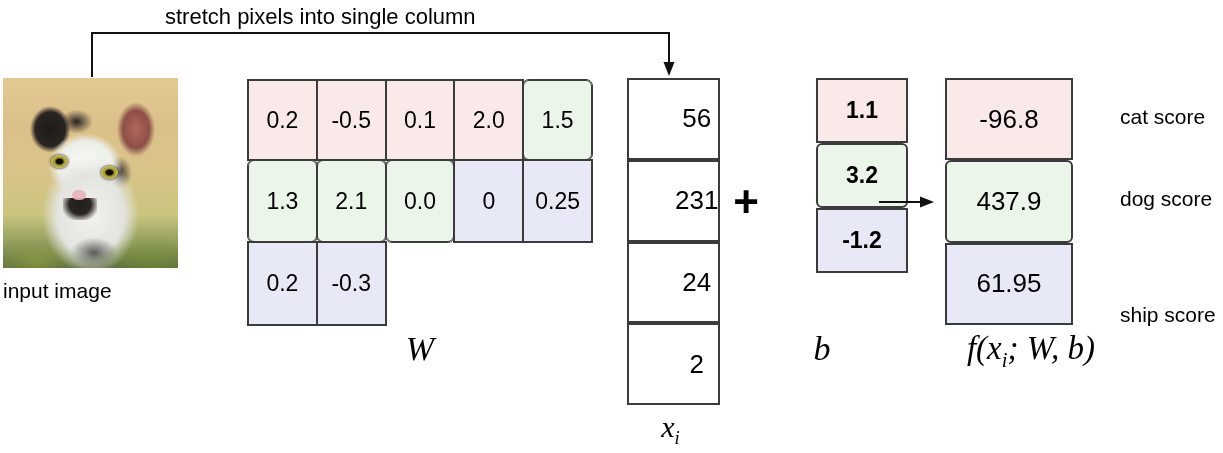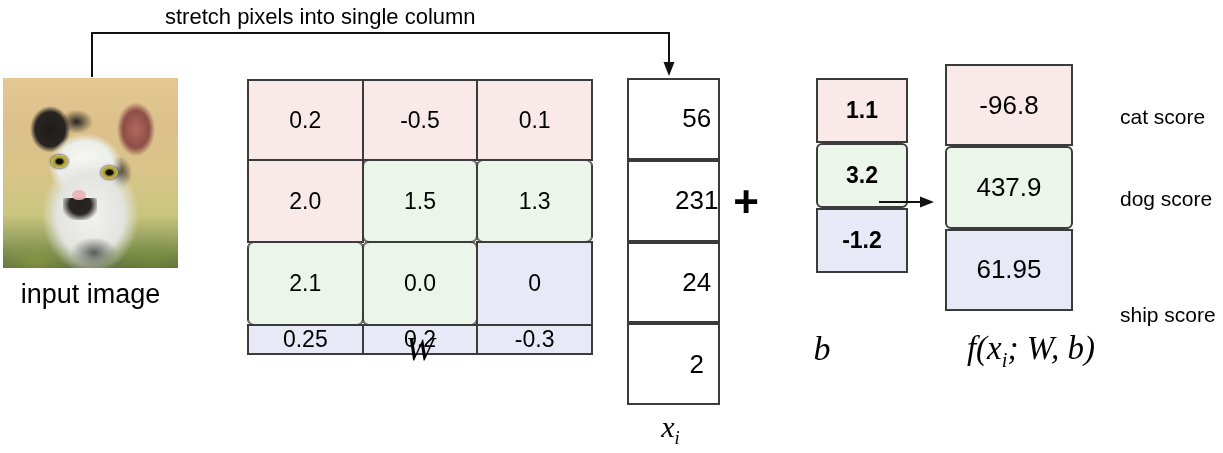--- a/index.html
+++ b/index.html
@@ -30,37 +30,37 @@
   }
   #input-image .eye-l,#input-image .eye-r{position:absolute;width:17px;height:13px;border-radius:50%;
      background:radial-gradient(ellipse at 50% 50%,#0e0d0a 0%,#0e0d0a 26%,#a59a34 42%,#cdbb4e 72%,#8a7f2c 100%);
      box-shadow:0 0 2px 1px rgba(20,18,14,.55);}
   #input-image .eye-l{left:48px;top:77px;}
   #input-image .eye-r{left:98px;top:88px;}
   #input-image .nose{position:absolute;left:69px;top:112px;width:14px;height:10px;
      background:#e8b3b8;border-radius:50% 50% 45% 45%;opacity:.9;}
   #input-image .muzzle{position:absolute;left:60px;top:120px;width:34px;height:22px;
      background:radial-gradient(ellipse at 50% 30%,#231f1c 0%,#2b2623 45%,rgba(43,38,35,0) 80%);}
-  #input-img-label{left:3px;top:279px;width:175px;text-align:center;font-size:27px;}
+  #input-img-label{left:3px;top:279px;width:175px;text-align:left;font-size:21px;}
 
   
   #stretch-caption{left:165px;top:4px;font-size:22px;white-space:nowrap;}
   #stretch-arrow{left:80px;top:26px;width:605px;height:52px;}
 
   
   .cell{box-sizing:border-box;border:2px solid #3b3b3b;display:flex;
         align-items:center;justify-content:center;font-size:23px;}
   .pink{background:#fae9e9;}
   .green{background:#ebf5e9;border-radius:6px;}
   .blue{background:#e7eaf6;}
   .white{background:#ffffff;padding-left:46px;}
 
   
   #w-matrix{left:248px;top:80px;width:344px;height:245px;
-            display:grid;grid-template-columns:repeat(3,1fr);grid-template-rows:80px 82px 83px;}
+            display:grid;grid-template-columns:repeat(5,1fr);grid-template-rows:80px 82px 83px;}
   #w-matrix .cell{border-width:1px;border-color:#3b3b3b;outline:1px solid #3b3b3b;}
   #w-label{left:248px;top:330px;width:344px;text-align:center;font-size:34px;
            font-family:"Liberation Serif",serif;font-style:italic;}
 
   
   #x-col{left:627px;top:78px;width:87px;height:327px;
          display:grid;grid-template-rows:repeat(4,1fr);}
   #x-col .cell{border-width:2px;font-size:26px;}
   #x-label{left:627px;top:410px;width:87px;text-align:center;font-size:30px;
            font-family:Liberation Serif, serif;font-style:italic;}
@@ -74,21 +74,21 @@
   #b-col{left:816px;top:78px;width:92px;height:195px;
          display:grid;grid-template-rows:repeat(3,1fr);font-weight:bold;}
   #b-col .cell{border-width:2px;font-size:23px;}
   #b-label{left:776px;top:330px;width:92px;text-align:center;font-size:34px;
            font-family:"Liberation Serif",serif;font-style:italic;}
 
   
   #eq-arrow{left:878px;top:190px;width:58px;height:24px;}
 
   
-  #score-col{left:945px;top:64px;width:128px;height:247px;
+  #score-col{left:945px;top:78px;width:128px;height:247px;
              display:grid;grid-template-rows:repeat(3,1fr);}
   #score-col .cell{border-width:2px;font-size:26px;}
   #f-label{left:952px;top:330px;width:158px;text-align:center;font-size:33px;
            font-family:"Liberation Serif",serif;font-style:italic;white-space:nowrap;}
   #f-label sub{font-size:.62em;}
 
   
   .score-name{left:1120px;font-size:21px;white-space:nowrap;}
   #score-name-0{top:105px;text-align:center;}
   #score-name-1{top:187px;}

